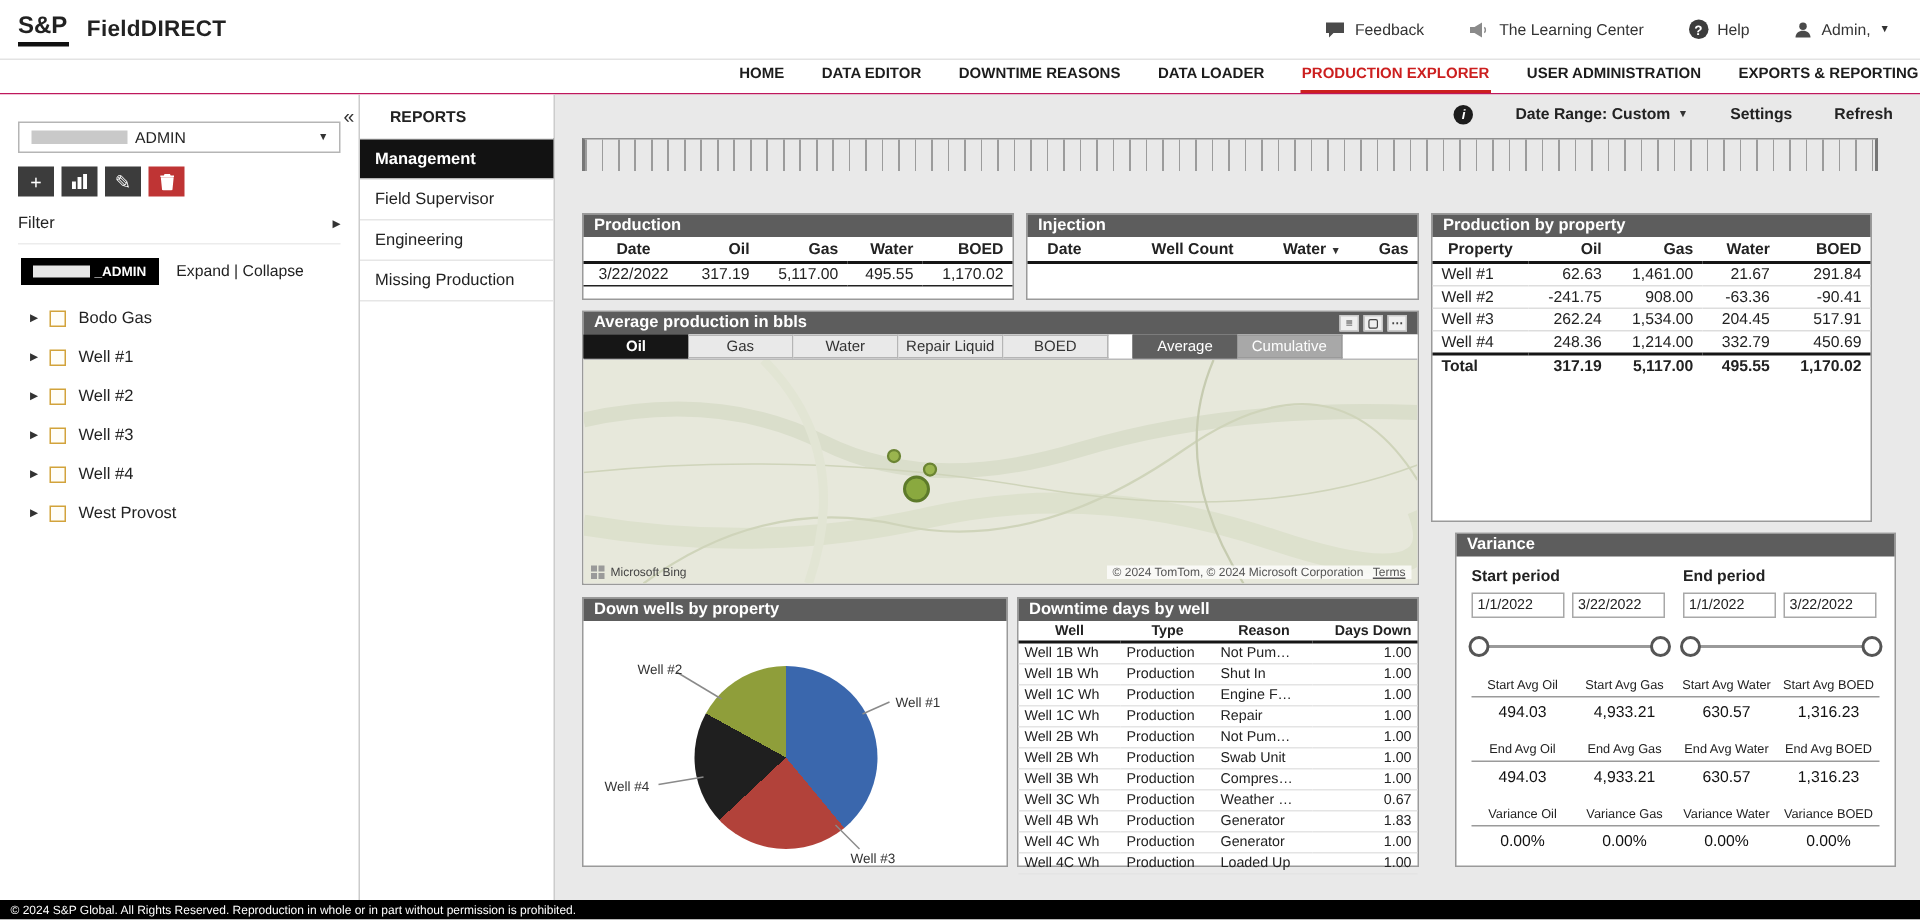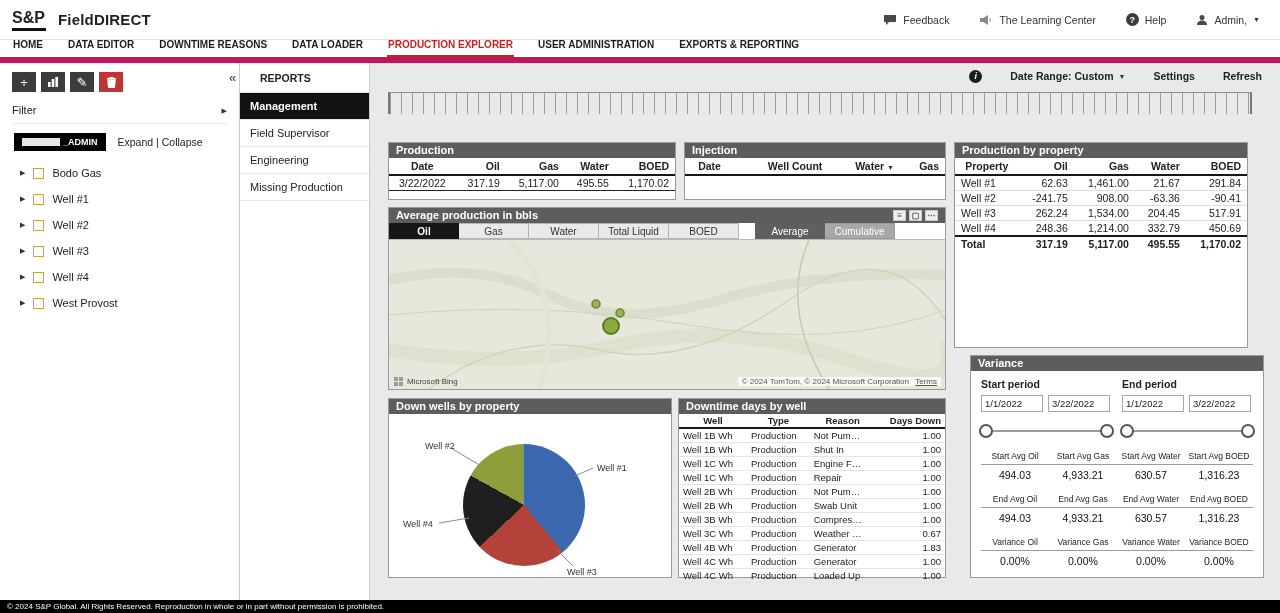--- a/index.html
+++ b/index.html
@@ -10,21 +10,21 @@
   .app-header { position:absolute; top:0; left:0; right:0; height:40px; background:#fff; border-bottom:1px solid #e3e3e3; display:flex; align-items:center; }
   .brand { display:flex; align-items:center; gap:12px; padding-left:12px; }
   .sp-logo { font-weight:bold; font-size:16px; border-bottom:3px solid #111; padding:1px 1px 2px 0; line-height:1; }
   .app-title { font-weight:bold; font-size:15px; letter-spacing:0.2px; }
   .header-right { margin-left:auto; display:flex; align-items:center; gap:30px; padding-right:20px; font-size:10.5px; color:#333; }
   .header-item { display:flex; align-items:center; gap:6px; cursor:pointer; }
   .circle-badge { width:13px; height:13px; border-radius:50%; background:#3c3c3c; color:#fff; font-size:9px; font-weight:bold; display:flex; align-items:center; justify-content:center; }
   .caret { font-size:7px; color:#333; line-height:1; }
 
   
-  .navbar { position:absolute; top:40px; left:0; right:0; height:23px; background:#fff; display:flex; align-items:flex-end; gap:23px; padding:0 0 0 12px; font-size:10px; font-weight:bold; border-bottom:6px solid #be185d; }
+  .navbar { position:absolute; top:40px; left:0; right:0; height:23px; background:#fff; display:flex; align-items:flex-end; gap:23px; padding:0 0 0 12px; font-size:10px; font-weight:bold; border-bottom:1px solid #be185d;justify-content:flex-end; }
   .nav-item { padding:4px 1px 5px; color:#1c1c1c; cursor:pointer; border-bottom:2px solid transparent; }
   .nav-item.active { color:#cc1f1f; border-bottom:2px solid #cc1f1f; }
 
   
   .sidebar { position:absolute; top:63px; left:0; width:240px; bottom:13px; background:#fff; border-right:1px solid #ccc; }
   .selector { margin:18px 12px 0; border:1px solid #b5b5b5; height:21px; display:flex; align-items:center; padding:0 8px; font-size:10.5px; position:relative; cursor:pointer; background:#fff; }
   .redact { display:inline-block; width:64px; height:9px; background:#c9c9c9; margin-right:5px; }
   .selector .caret { position:absolute; right:7px; }
   .sidebar-actions { display:flex; gap:5px; margin:9px 12px; }
   .action-btn { width:24px; height:20px; background:#3c3c3c; color:#fff; display:flex; align-items:center; justify-content:center; font-size:13px; border:none; cursor:pointer; }
@@ -176,20 +176,25 @@
   <span class="nav-item">HOME</span>
   <span class="nav-item">DATA EDITOR</span>
   <span class="nav-item">DOWNTIME REASONS</span>
   <span class="nav-item">DATA LOADER</span>
   <span class="nav-item active">PRODUCTION EXPLORER</span>
   <span class="nav-item">USER ADMINISTRATION</span>
   <span class="nav-item">EXPORTS &amp; REPORTING</span>
 </div>
 
 <div class="sidebar">
+  <div class="selector">
+    <span class="redact"></span>
+    <span>ADMIN</span>
+    <span class="caret">▼</span>
+  </div>
   <div class="sidebar-actions">
     <button class="action-btn">+</button>
     <button class="action-btn">
         <svg width="12" height="12" viewBox="0 0 12 12">
           <rect x="1" y="6" width="2.6" height="5" fill="#fff"></rect>
           <rect x="4.7" y="3" width="2.6" height="8" fill="#fff"></rect>
           <rect x="8.4" y="1" width="2.6" height="10" fill="#fff"></rect>
         </svg>
       </button>
     <button class="action-btn">✎</button>
@@ -384,21 +389,21 @@
       <span class="hdr-icons">
         <span class="hdr-icon">≡</span>
         <span class="hdr-icon">▢</span>
         <span class="hdr-icon">⋯</span>
       </span>
     </div>
     <div class="tabs-row">
       <span class="tab active">Oil</span>
       <span class="tab">Gas</span>
       <span class="tab">Water</span>
-      <span class="tab">Total Liquid</span>
+      <span class="tab">Repair Liquid</span>
       <span class="tab">BOED</span>
       <span class="mode-tabs">
         <span class="tab mode-active">Average</span>
         <span class="tab mode-inactive">Cumulative</span>
       </span>
     </div>
     <div class="map">
       <svg width="556" height="149" viewBox="0 0 556 149" style="position:absolute;inset:0;">
         <path d="M0 40 Q 90 20 160 55 T 330 60 T 556 35" stroke="#dadecb" stroke-width="10" fill="none"></path>
         <path d="M0 110 Q 120 130 230 105 T 460 120 T 556 100" stroke="#dde1cd" stroke-width="14" fill="none"></path>

